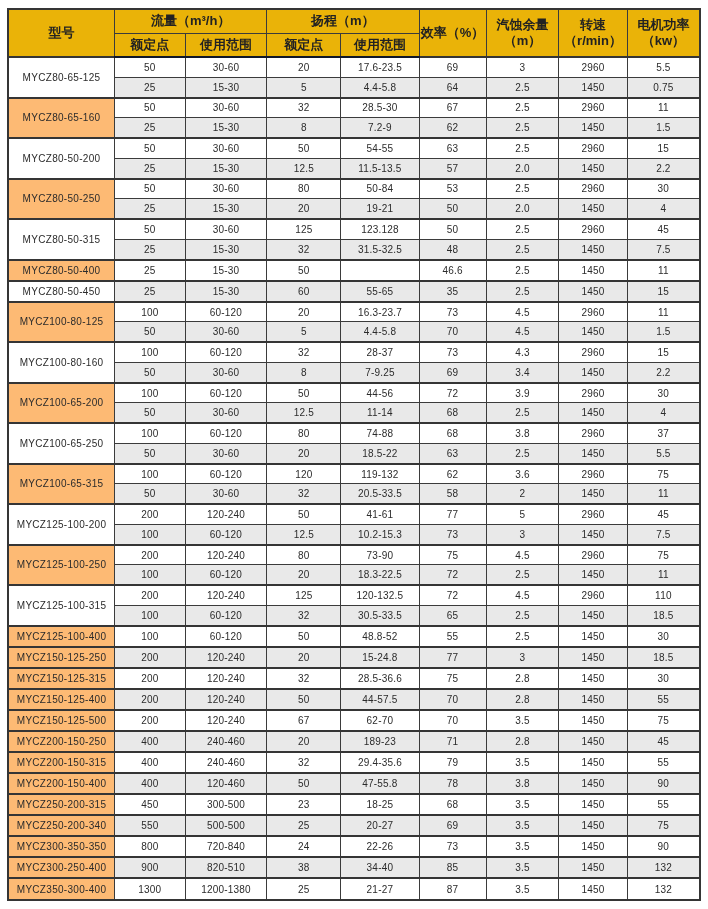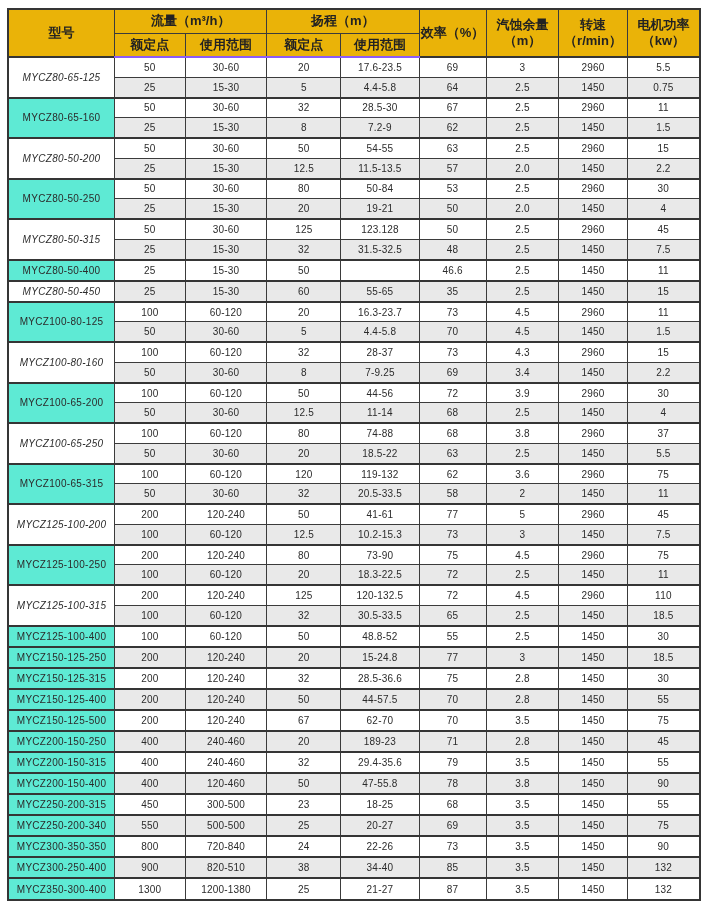--- a/index.html
+++ b/index.html
@@ -30,33 +30,33 @@
     overflow: hidden;
     white-space: nowrap;
   }
   thead th {
     background: #eab308;
     font-weight: bold;
     font-size: 13px;
     color: #222;
   }
   thead tr { height: 24px; }
-  thead tr.sub-head th { border-bottom: 2px solid #8b5cf6; }
+  thead tr.sub-head th { border-bottom: 2px solid #0f172a; }
   thead th.two-line { line-height: 1.25; }
   tbody td {
     font-size: 10px;
     color: #2b2b2b;
     letter-spacing: 0.2px;
   }
   tr.group-start td { border-top: 2px solid #353535; }
   tr.row-light td { background: #ffffff; }
   tr.row-dark  td { background: #e9e9e9; }
   td.model-cell { font-size: 10px; letter-spacing: 0.3px; }
-  td.model-cell.cell-light { background: #ffffff; font-style: italic; }
-  td.model-cell.cell-dark  { background: #5eead4; }
+  td.model-cell.cell-light { background: #ffffff; }
+  td.model-cell.cell-dark  { background: #fdba74; }
 </style>
 </head>
 <body>
 
 <div class="page">
   <table class="spec">
     <colgroup>
       <col style="width:15.4%">
       <col style="width:10.2%">
       <col style="width:11.8%">

